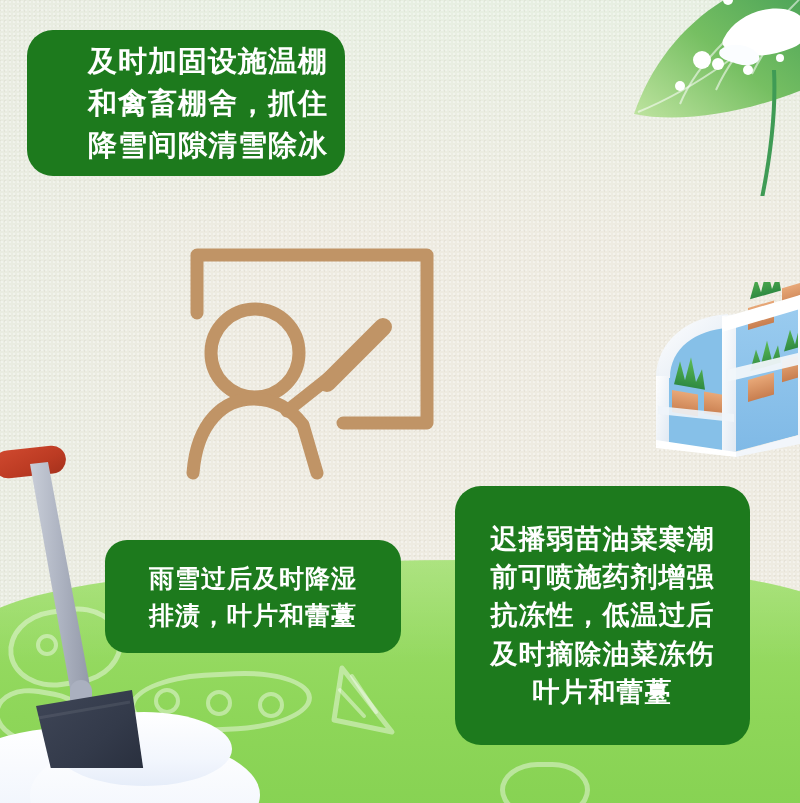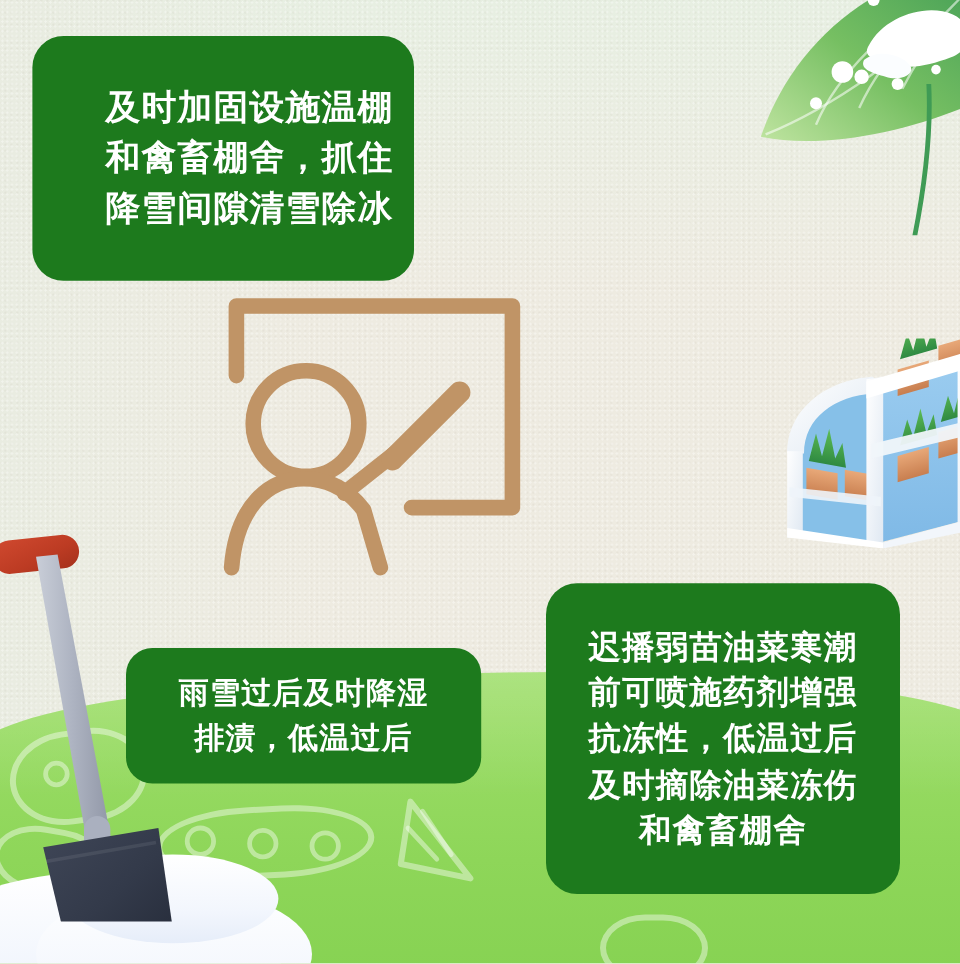--- a/index.html
+++ b/index.html
@@ -59,21 +59,21 @@
   }
   .card .card-text {
     color: #ffffff;
     font-weight: bold;
     line-height: 1.45;
     text-align: center;
     white-space: pre-line;
     letter-spacing: 1px;
   }
 
-  #card-1 { left: 27px;  top: 30px;  width: 318px; height: 204px; border-radius: 26px; padding-left: 44px;}
+  #card-1 { left: 27px;  top: 30px;  width: 318px; height: 146px; border-radius: 26px; padding-left: 44px;}
   #card-1 .card-text { font-size: 29px; }
 
   #card-2 { left: 478px; top: 161px; width: 292px; height: 127px; border-radius: 22px;}
   #card-2 .card-text { font-size: 26px; }
 
   #card-3 { left: 105px; top: 540px; width: 296px; height: 113px; border-radius: 22px;}
   #card-3 .card-text { font-size: 25px; }
 
   #card-4 { left: 455px; top: 486px; width: 295px; height: 259px; border-radius: 26px;}
   #card-4 .card-text { font-size: 27px; line-height: 1.42; }
@@ -341,25 +341,25 @@
 
   <div class="card" id="card-1">
     <div class="card-text">及时加固设施温棚
 和禽畜棚舍，抓住
 降雪间隙清雪除冰</div>
   </div>
 
 
   <div class="card" id="card-3">
     <div class="card-text">雨雪过后及时降湿
-排渍，低温过后</div>
+排渍，叶片和蕾薹</div>
   </div>
 
   <div class="card" id="card-4">
     <div class="card-text">迟播弱苗油菜寒潮
 前可喷施药剂增强
 抗冻性，低温过后
 及时摘除油菜冻伤
-和禽畜棚舍</div>
+叶片和蕾薹</div>
   </div>
 
   <div class="bg-noise"></div>
 </div>
 
 </body></html>

